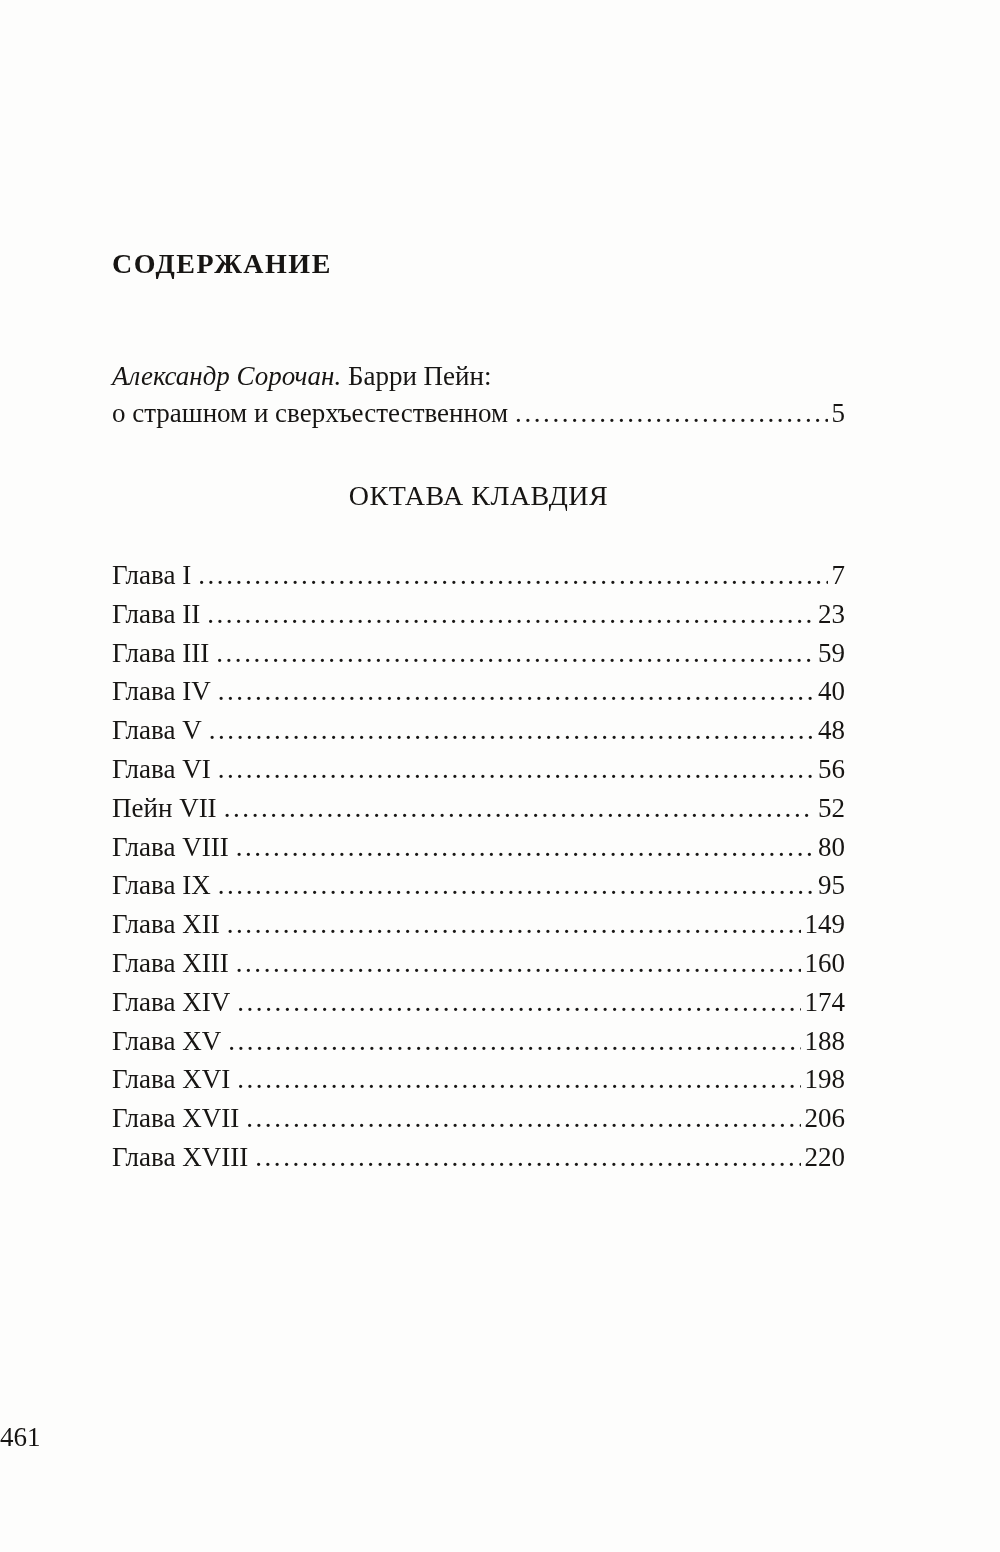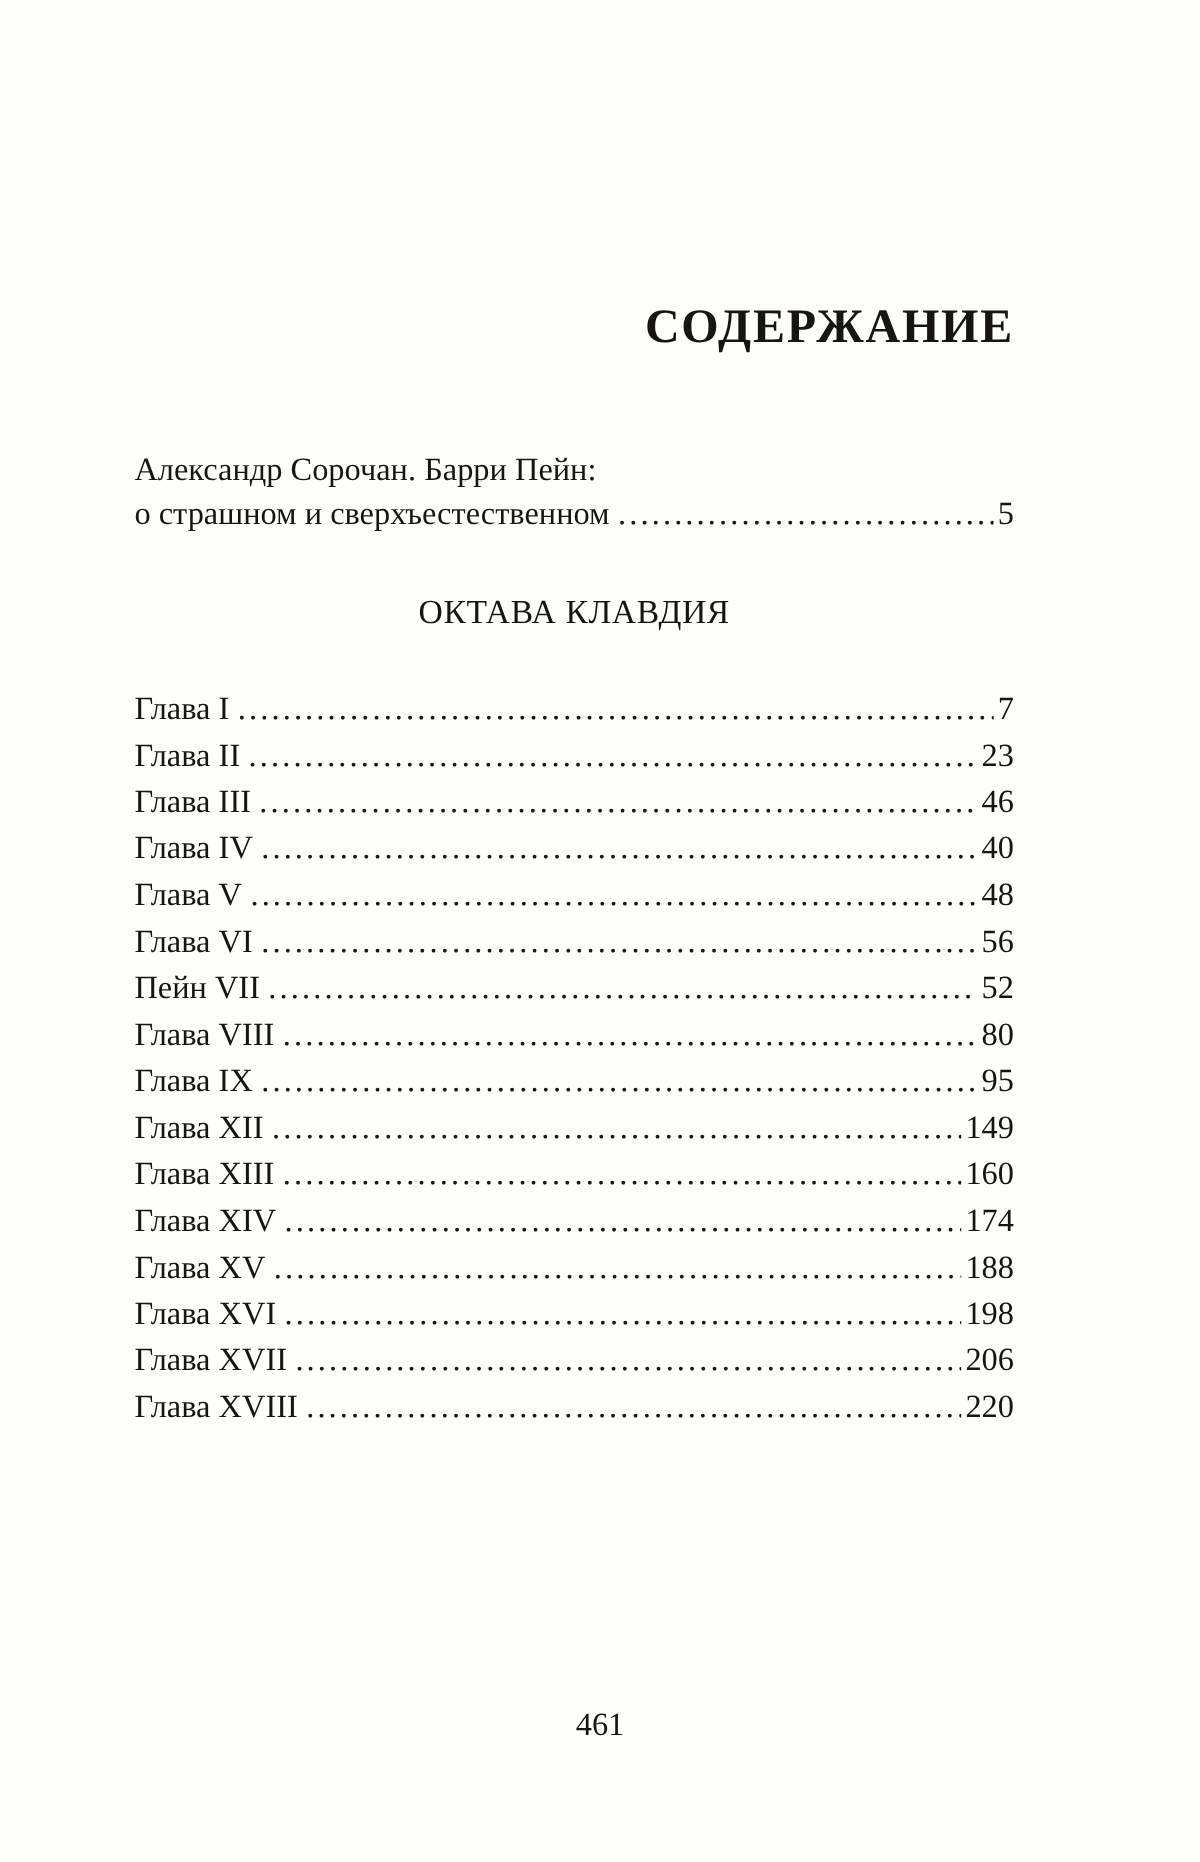--- a/index.html
+++ b/index.html
@@ -18,31 +18,32 @@
     overflow: hidden;
   }
   .content-column {
     position: absolute;
     left: 112px;
     width: 733px;
     top: 0;
   }
   .contents-title {
     margin-top: 248px;
-    text-align: right;
-    font-size: 40px;
+    text-align: left;
+    font-size: 28px;
     font-weight: bold;
     letter-spacing: 1.5px;
   }
   .intro-block {
     margin-top: 78px;
     font-size: 27px;
     line-height: 37px;
   }
   .intro-line1 .author {
+    font-style: italic;
   }
   .toc-row {
     display: flex;
     align-items: flex-start;
     font-size: 27px;
   }
   .intro-block .toc-row {
     line-height: 37px;
   }
   .toc-label {
@@ -76,21 +77,20 @@
     margin-top: 44px;
   }
   .chapter-list .toc-row {
     line-height: 38.8px;
   }
   .folio {
     position: absolute;
     left: 0;
     width: 1000px;
     top: 1422px;
-    text-align: center;
     font-size: 27px;
   }
 </style>
 </head>
 <body>
 
 <div class="scan-page">
   <div class="content-column">
 
     <div class="contents-title">СОДЕРЖАНИЕ</div>
@@ -117,21 +117,21 @@
         <span class="toc-page">7</span>
       </div>
       <div class="toc-row">
         <span class="toc-label">Глава II</span>
         <span class="dot-leader"></span>
         <span class="toc-page">23</span>
       </div>
       <div class="toc-row">
         <span class="toc-label">Глава III</span>
         <span class="dot-leader"></span>
-        <span class="toc-page">46</span>
+        <span class="toc-page">59</span>
       </div>
       <div class="toc-row">
         <span class="toc-label">Глава IV</span>
         <span class="dot-leader"></span>
         <span class="toc-page">40</span>
       </div>
       <div class="toc-row">
         <span class="toc-label">Глава V</span>
         <span class="dot-leader"></span>
         <span class="toc-page">48</span>

